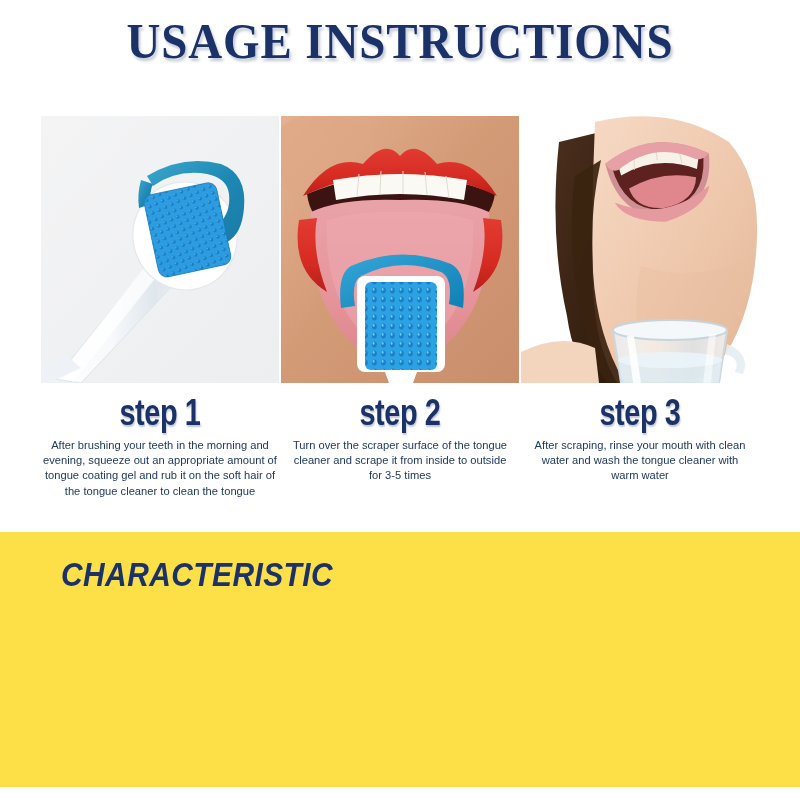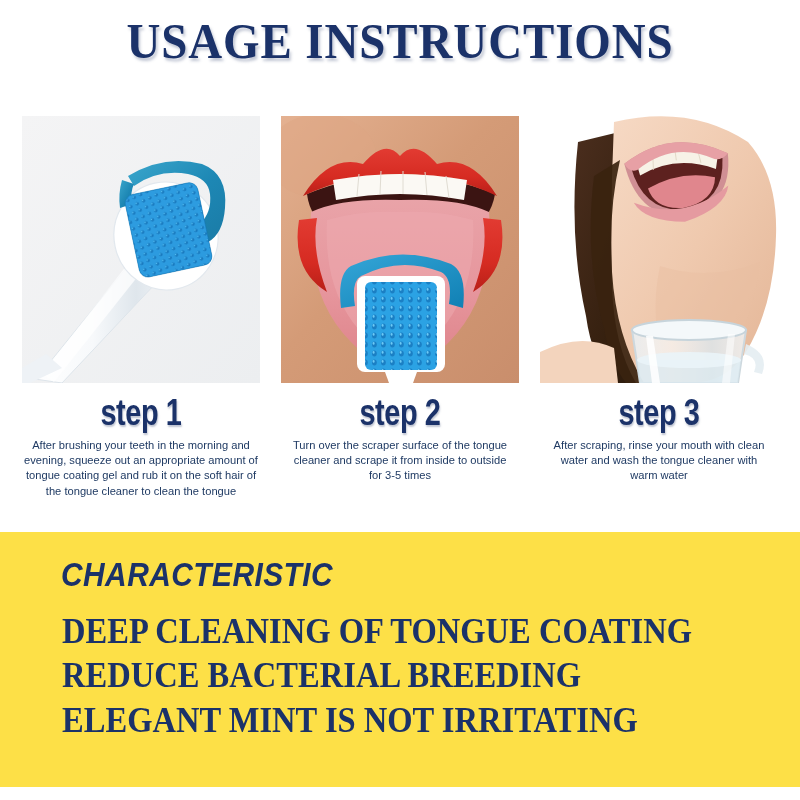--- a/index.html
+++ b/index.html
@@ -32,21 +32,21 @@
     white-space: nowrap;
   }
 
   
   .steps-row {
     position: absolute;
     top: 116px;
     left: 21px;
     width: 758px;
     display: flex;
-    justify-content: space-between;
+    justify-content: center;
   }
   .step-col {
     width: 240px;
     display: flex;
     flex-direction: column;
     align-items: center;
   }
   .step-photo {
     width: 238px;
     height: 267px;
@@ -304,18 +304,13 @@
       </svg>
     </div>
     <div class="step-heading">step 3</div>
     <div class="step-desc">After scraping, rinse your mouth with clean water and wash the tongue cleaner with warm water</div>
   </div>
 
 </div>
 
 <div class="characteristic-panel">
   <div class="char-title">CHARACTERISTIC</div>
-  <div class="char-list">
-    <div class="char-line">DEEP CLEANING OF TONGUE COATING</div>
-    <div class="char-line">REDUCE BACTERIAL BREEDING</div>
-    <div class="char-line">ELEGANT MINT IS NOT IRRITATING</div>
-  </div>
 </div>
 
 </body></html>

